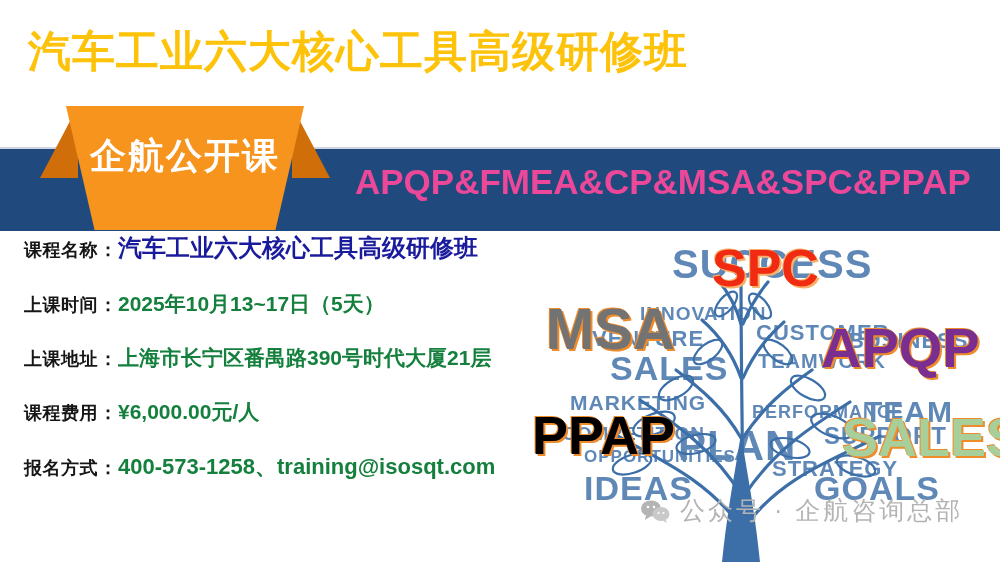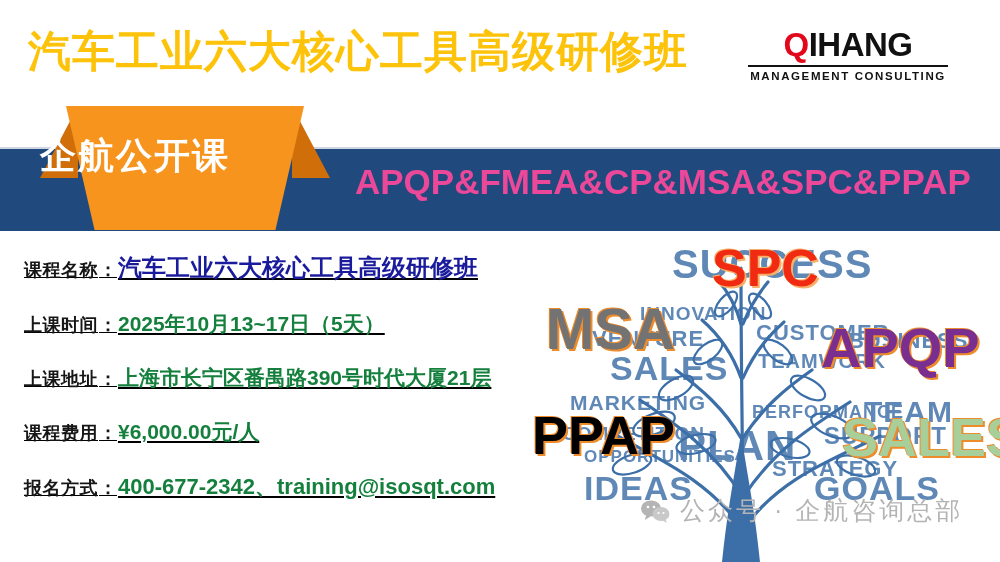--- a/index.html
+++ b/index.html
@@ -87,31 +87,31 @@
     clip-path: polygon(0 0, 100% 100%, 0 100%);
   }
   .ribbon-body {
     position: absolute; left: 26px; top: 0; width: 238px; height: 124px;
     background: #F7941E;
     clip-path: polygon(0 0, 100% 0, 88% 100%, 12% 100%);
   }
   .ribbon-text {
     position: absolute;
     left: 0; top: 0; width: 290px;
-    text-align: left;
+    text-align: center;
     padding-top: 26px;
     font-size: 36px;
     font-weight: bold;
     color: #ffffff;
     letter-spacing: 2px;
     white-space: nowrap;
   }
 
   
-  .details { position: absolute; left: 24px; top: 252px; width: 560px; text-decoration: underline; }
+  .details { position: absolute; left: 24px; top: 232px; width: 560px; }
   .row {
     display: flex;
     align-items: baseline;
     margin-bottom: 26px;
     white-space: nowrap;
   }
   .row-label {
     font-size: 18px;
     font-weight: bold;
     color: #161616;
@@ -179,25 +179,20 @@
   .wechat-icon { width: 30px; height: 24px; position: relative; flex: none; }
   .wm-text { font-size: 25px; letter-spacing: 3px; color: #B4B4B4; }
 </style>
 </head>
 <body>
 
 <div id="poster">
 
   <div class="main-title">汽车工业六大核心工具高级研修班</div>
 
-  <div class="logo">
-    <div class="logo-word"><span class="q">Q</span><span>IHANG</span></div>
-    <div class="logo-rule"></div>
-    <div class="logo-sub">MANAGEMENT  CONSULTING</div>
-  </div>
 
   <div class="blue-band"></div>
   <div class="blue-band-text">APQP&amp;FMEA&amp;CP&amp;MSA&amp;SPC&amp;PPAP</div>
 
   <div class="ribbon">
     <div class="ribbon-fold-l"></div>
     <div class="ribbon-fold-r"></div>
     <div class="ribbon-body"></div>
     <div class="ribbon-text">企航公开课</div>
   </div>
@@ -219,21 +214,21 @@
       <span class="row-value">上海市长宁区番禺路390号时代大厦21层</span>
     </div>
     <div class="row r4">
       <span class="row-label">课程费用</span>
       <span class="row-colon">：</span>
       <span class="row-value">¥6,000.00元/人</span>
     </div>
     <div class="row r5">
       <span class="row-label">报名方式</span>
       <span class="row-colon">：</span>
-      <span class="row-value">400-677-2342、training@isosqt.com</span>
+      <span class="row-value">400-573-1258、training@isosqt.com</span>
     </div>
   </div>
 
   <div class="artwork">
     <svg viewBox="0 0 464 334">
       <g stroke="#3C6FA8" fill="none" stroke-width="3.2" stroke-linecap="round">
         <path d="M206 334 C 208 250, 205 180, 205 40"></path>
         <path d="M206 300 C 170 250, 120 230, 78 206"></path>
         <path d="M208 300 C 244 250, 296 232, 344 208"></path>
         <path d="M206 268 C 178 222, 140 196, 104 172"></path>

